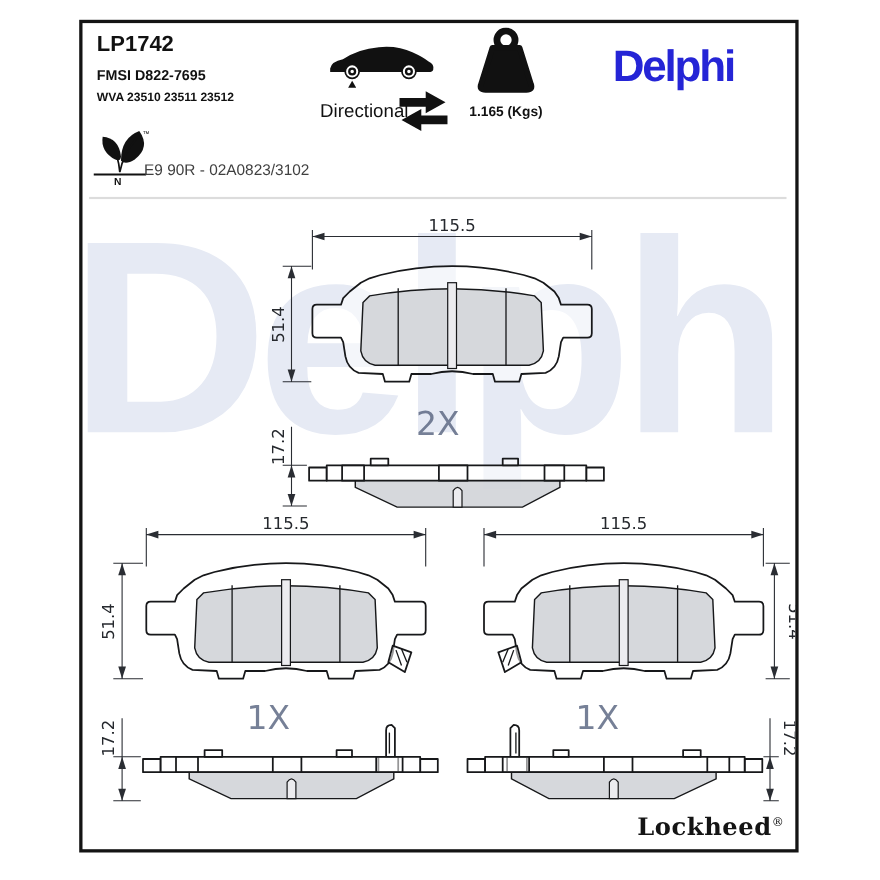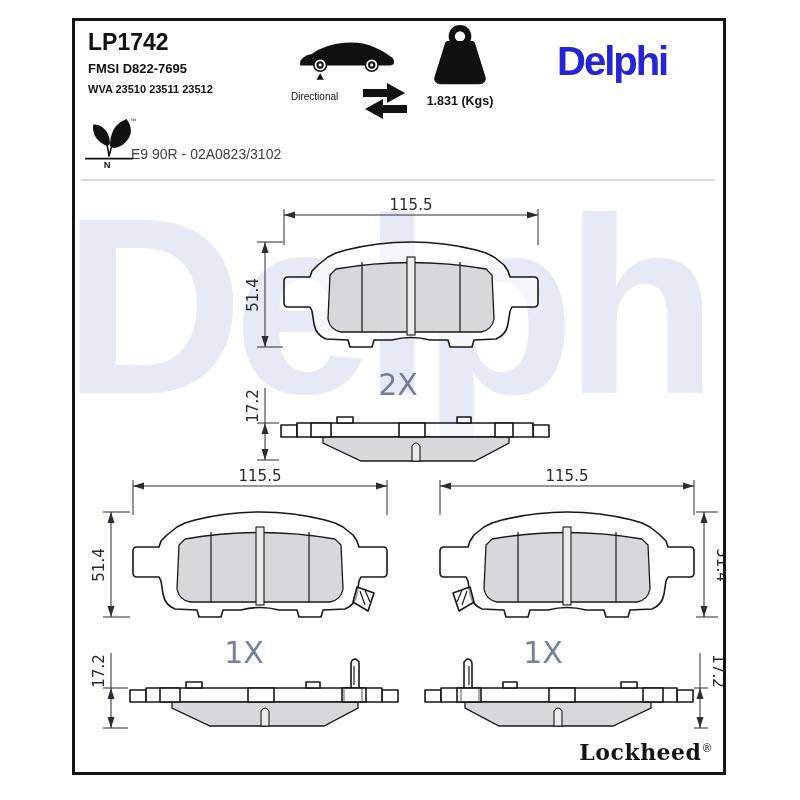--- a/index.html
+++ b/index.html
@@ -1,24 +1,24 @@
 <!DOCTYPE html>
 <html><head>
 <meta charset="utf-8">
 <style>
   html,body{margin:0;padding:0;background:#ffffff;}
   .page{position:relative;width:800px;height:800px;background:#fff;overflow:hidden;
         font-family:"Liberation Sans",sans-serif;}
   .frame{position:absolute;left:72px;top:18px;width:648px;height:751px;
          border:3.5px solid #141414;background:#fff;overflow:hidden;}
   
-  .pn{position:absolute;left:13px;top:8px;font-size:23px;font-weight:bold;color:#111;}
+  .pn{position:absolute;left:13px;top:8px;font-size:20px;font-weight:bold;color:#111;}
   .fmsi{position:absolute;left:13px;top:40px;font-size:13px;font-weight:bold;color:#111;text-align:right;}
   .wva{position:absolute;left:13px;top:62px;font-size:11px;font-weight:bold;color:#111;}
-  .directional{position:absolute;left:216px;top:70px;font-size:10px;color:#111;}
+  .directional{position:absolute;left:216px;top:70px;font-size:17px;color:#111;}
   .weight-label{position:absolute;left:330px;top:73px;width:110px;text-align:center;
                 font-size:12.5px;font-weight:bold;color:#111;}
   .brand{position:absolute;left:482px;top:18px;font-size:40px;font-weight:bold;
          color:#2525d6;letter-spacing:-2px;}
   .approval{position:absolute;left:56px;top:125px;font-size:14px;font-weight:normal;color:#404040;}
   .hdr-divider{position:absolute;left:6px;top:158px;width:634px;height:0;
                border-top:2px solid #dcdcdc;}
   
   .car-icon{position:absolute;left:222px;top:6px;}
   .dir-arrows-icon{position:absolute;left:288px;top:61px;}
@@ -112,21 +112,21 @@
 
     <svg class="dir-arrows-icon" width="44" height="38" viewBox="0 0 44 36">
       <polygon fill="#111" points="0,6 24,6 24,0 42,10 24,20 24,14 0,14"></polygon>
       <polygon fill="#111" points="44,22 20,22 20,16 2,26 20,36 20,30 44,30"></polygon>
     </svg>
 
     <svg class="weight-icon" width="66" height="68" viewBox="0 0 64 66">
       <circle cx="32" cy="11" r="8" fill="none" stroke="#111" stroke-width="6"></circle>
       <path d="M20,18 H44 L54,50 Q56,55 50,55 H14 Q8,55 10,50 Z" fill="#111" stroke="#111" stroke-width="5" stroke-linejoin="round"></path>
     </svg>
-    <div class="weight-label">1.831 (Kgs)</div>
+    <div class="weight-label">1.165 (Kgs)</div>
 
     <div class="brand">Delphi</div>
 
     <svg class="leaf-icon" width="52" height="52" viewBox="0 0 50 50">
       <path fill="#111" d="M19,27 Q6,20 8,7 Q22,8 24,24 Q24,29 19,27 Z"></path>
       <path fill="#111" d="M24,28 Q24,8 40,2 Q50,16 36,27 Q28,32 24,28 Z"></path>
       <path d="M23,38 Q22,24 15,11 M23,38 Q26,22 38,8" stroke="#111" stroke-width="1.5" fill="none"></path>
       <line x1="0" y1="40" x2="46" y2="40" stroke="#111" stroke-width="1.8"></line>
       <text class="eco-n" x="18" y="49" font-size="9" fill="#111">N</text>
       <text x="43" y="6" font-size="6" fill="#111">™</text>

